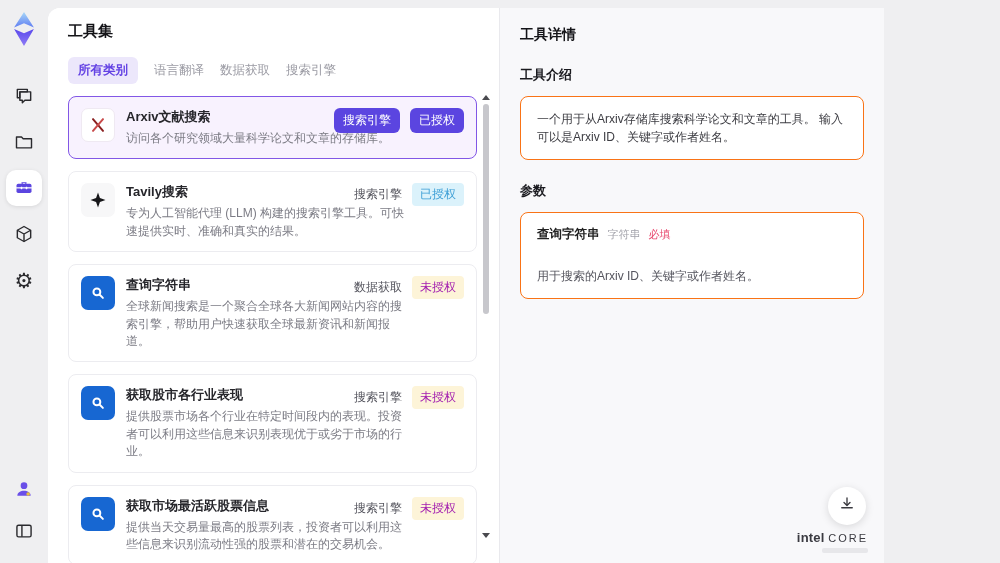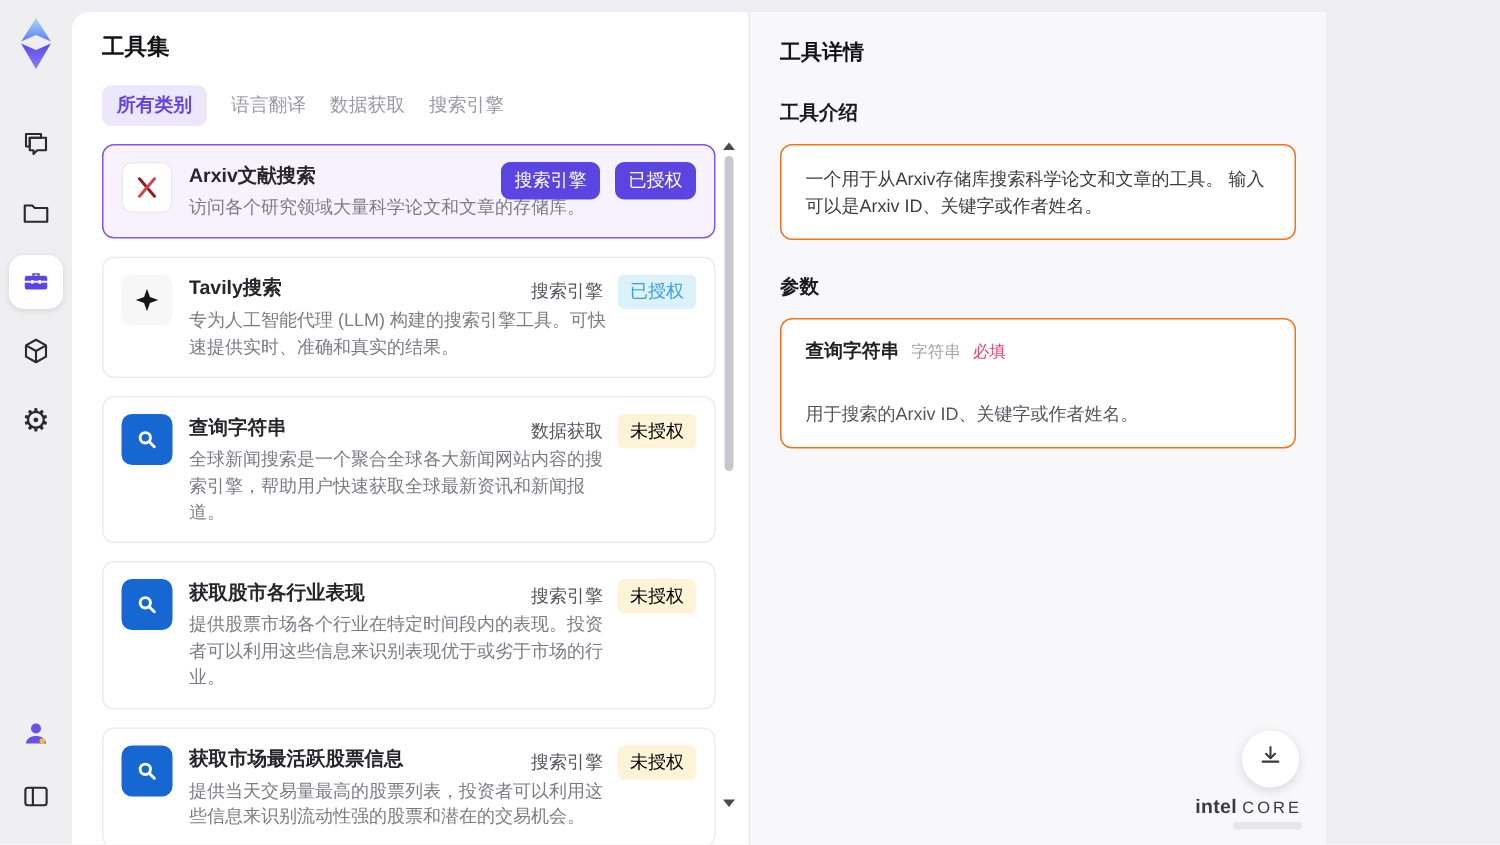--- a/index.html
+++ b/index.html
@@ -34,21 +34,21 @@
   .icon-star { background:#f7f7f8; }
   .icon-search-blue { background:#1767d2; }
   .tool-body { width:278px; }
   .tool-title { font-size:13px; font-weight:bold; color:#26262b; margin-bottom:4px; }
   .tool-desc { font-size:12px; color:#7c7c85; line-height:1.45; }
   .tool-tags { position:absolute; top:11px; right:12px; display:flex; gap:10px; align-items:center; }
   .btn-tag { background:#5b45e0; color:#fff; font-size:12px; padding:4px 9px; border-radius:6px; }
   .cat-text { font-size:12px; color:#55555e; }
   .badge { font-size:12px; padding:3px 8px; border-radius:4px; }
   .badge.authorized { background:#dbf2fb; color:#3d9fd6; }
-  .badge.unauthorized { background:#fdf4d8; color:#000000; }
+  .badge.unauthorized { background:#fdf4d8; color:#a21caf; }
 
   
   .sb { position:absolute; right:10px; top:96px; bottom:34px; width:6px; }
   .sb-thumb { position:absolute; top:0; left:0; width:6px; height:210px; background:#c7c7cc; border-radius:3px; }
   .sb-up, .sb-down { position:absolute; left:-1px; width:0; height:0; border-left:4px solid transparent; border-right:4px solid transparent; }
   .sb-up { top:-9px; border-bottom:5px solid #4a4a4f; }
   .sb-down { bottom:-9px; border-top:5px solid #4a4a4f; }
 
   
   .detail-pane { flex:1; background:#f8f8fa; position:relative; padding:18px 20px 0 20px; }

